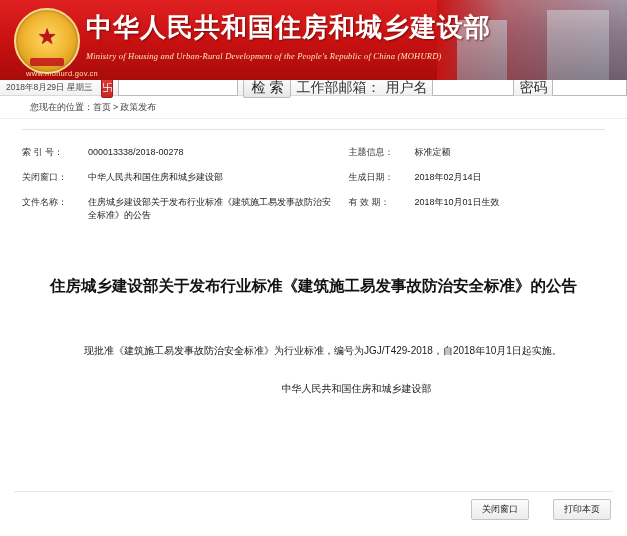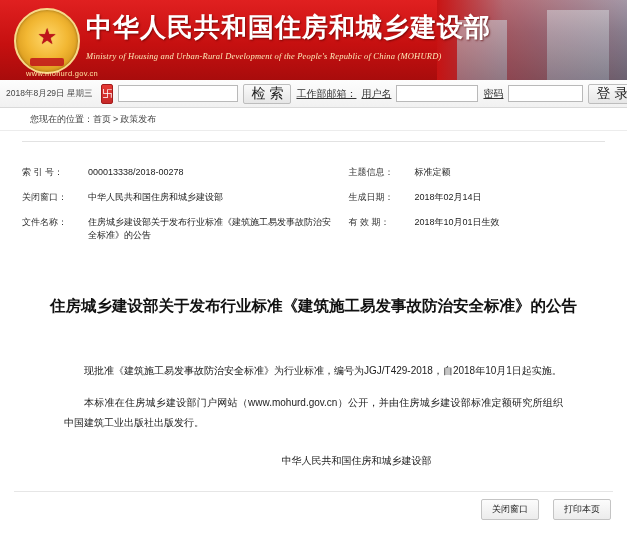--- a/index.html
+++ b/index.html
@@ -107,21 +107,21 @@
   .banner .site-url {
     position: absolute;
     left: 26px; bottom: 2px;
     font-size: 7.5px;
     color: #ffe2a0;
     letter-spacing: .3px;
   }
 
   
   .searchbar {
-    height: 28px;
+    height: 16px;
     background: linear-gradient(180deg, #fdfdfd 0%, #f1f1f1 100%);
     border-bottom: 1px solid #d9d9d9;
     display: flex;
     align-items: center;
     padding: 0 6px;
     gap: 5px;
     box-sizing: border-box;
     font-size: 9px;
     color: #333;
   }
@@ -147,24 +147,23 @@
     box-sizing: border-box;
     font-size: 9px;
     padding: 0 3px;
     color: #222;
     font-family: "Liberation Sans", sans-serif;
   }
   .in-kw { width: 120px; }
   .in-user { width: 82px; }
   .in-pwd { width: 75px; }
   .lbl {
-    font-size: 10px;
+    font-size: 14px;
     color: #333;
     white-space: nowrap;
-    text-decoration: underline;
   }
   .sb-btn {
     height: 18px;
     min-width: 34px;
     padding: 0 6px;
     font-size: 14px;
     border: 1px solid #bdbdbd;
     background: linear-gradient(180deg, #fafafa 0%, #e6e6e6 100%);
     border-radius: 2px;
     display: flex; align-items: center; justify-content: center;
@@ -182,21 +181,21 @@
     color: #444;
     border-bottom: 1px solid #ececec;
     background: #fff;
   }
   .crumb .sep { margin: 0 2px; }
 
   
   .meta {
     margin: 10px 22px 0 22px;
     border-top: 1px solid #e2e2e2;
-    padding-top: 18px;
+    padding-top: 10px;
     font-size: 9px;
     color: #222;
   }
   .meta table { width: 100%; border-collapse: collapse; }
   .meta td { vertical-align: top; padding: 3px 0; line-height: 1.45; }
   .meta .k { width: 66px; color: #333; white-space: nowrap; }
   .meta .v { color: #222; }
   .meta .left-col { width: 56%; padding-right: 14px; }
   .meta .right-col { width: 44%; }
 
@@ -228,21 +227,21 @@
     color: #222;
     padding-left: 150px;
   }
 
   
   .footer-actions {
     position: absolute;
     right: 16px;
     bottom: 16px;
     display: flex;
-    gap: 14px;
+    gap: 24px;
   }
   .ft-btn {
     font-size: 9px;
     color: #222;
     border: 1px solid #c4c4c4;
     background: linear-gradient(180deg, #fcfcfc 0%, #ececec 100%);
     padding: 3px 10px;
     border-radius: 2px;
     white-space: nowrap;
   }
@@ -363,21 +362,20 @@
         </td>
       </tr>
     </tbody>
       </table>
   </div>
 
   <div class="doc-title">住房城乡建设部关于发布行业标准《建筑施工易发事故防治安全标准》的公告</div>
 
   <div class="doc-body">
     <p>现批准《建筑施工易发事故防治安全标准》为行业标准，编号为JGJ/T429-2018，自2018年10月1日起实施。</p>
-    <p>本标准在住房城乡建设部门户网站（www.mohurd.gov.cn）公开，并由住房城乡建设部标准定额研究所组织中国建筑工业出版社出版发行。</p>
   </div>
 
   <div class="signature">
     <div>中华人民共和国住房和城乡建设部</div>
   </div>
 
   <div class="hr-bottom"></div>
 
   <div class="footer-actions">
     <span class="ft-btn">关闭窗口</span>

